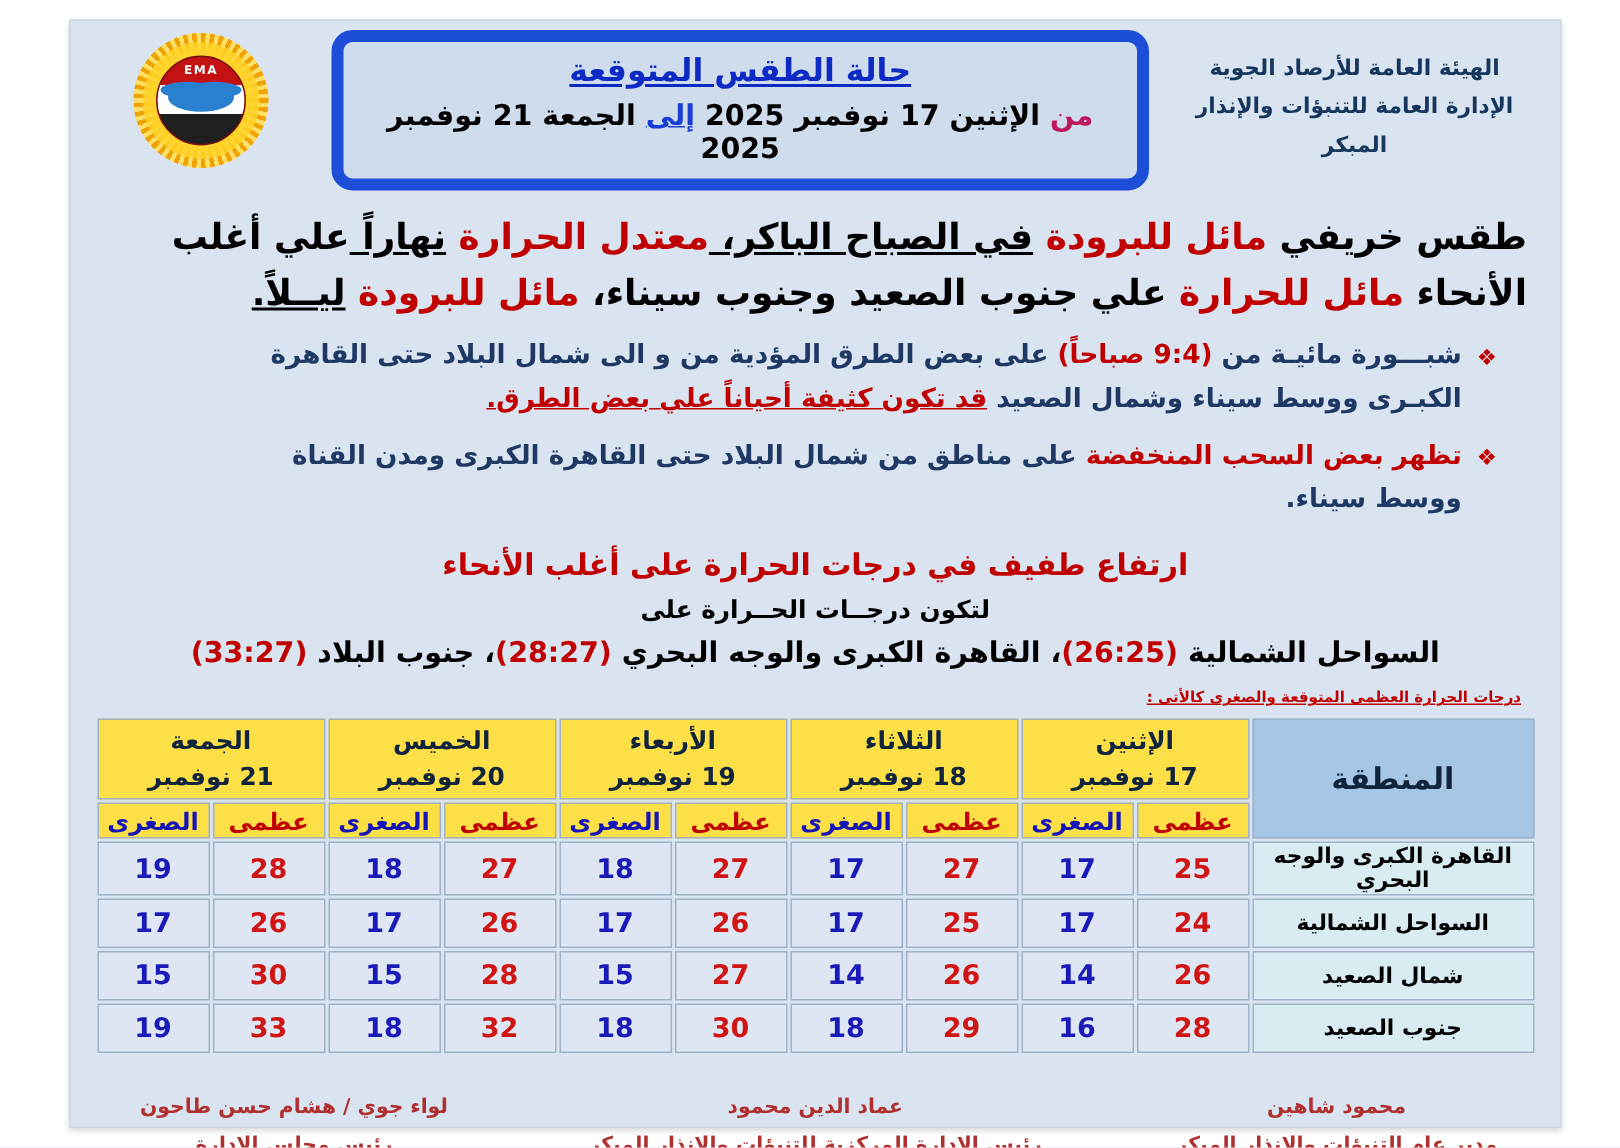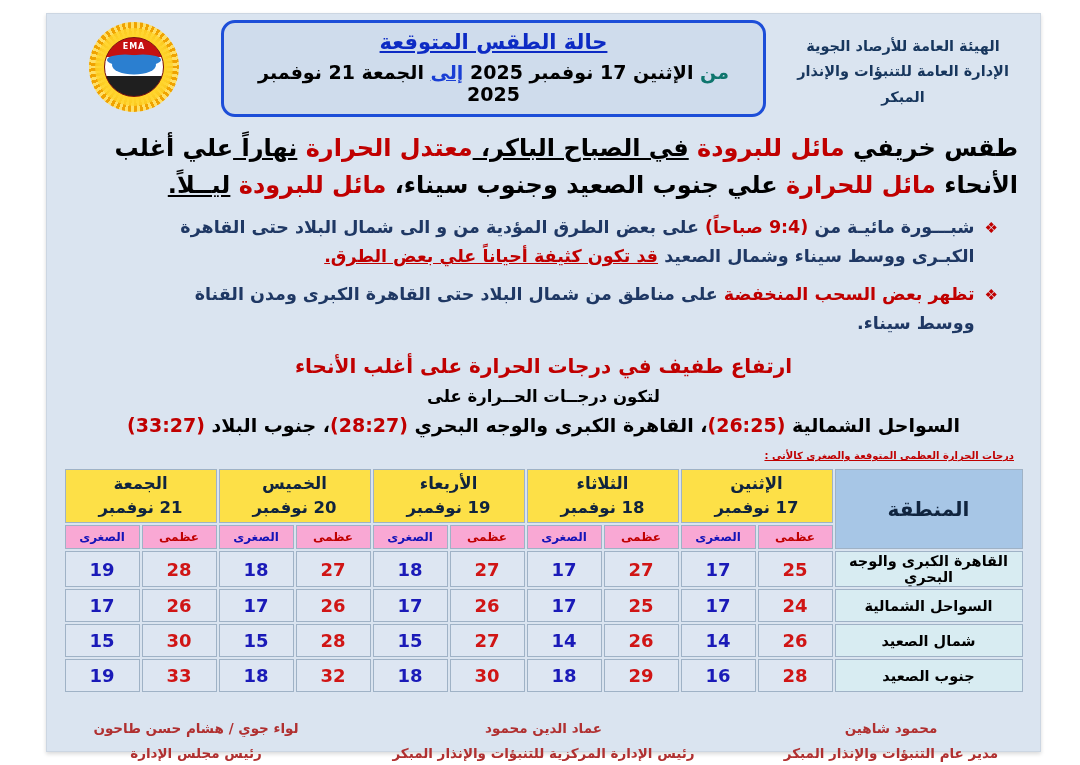--- a/index.html
+++ b/index.html
@@ -9,25 +9,25 @@
   }
   .document{
     position:absolute;left:46px;top:13px;width:995px;height:739px;
     background:#dae4f0;box-sizing:border-box;border:1px solid #ccd6e2;
     box-shadow:0 2px 4px rgba(0,0,0,.15);
   }
   
   .top{display:flex;align-items:flex-start;gap:12px;padding:6px 12px 0 12px;}
   .org{width:250px;text-align:center;color:#17365d;font-weight:bold;
        font-size:14.5px;line-height:1.75;padding-top:14px;}
-  .title-box{flex:1;border:3px solid #1d4ed8;border-radius:14px;background:#cfdcec;
+  .title-box{flex:1;border:8px solid #1d4ed8;border-radius:14px;background:#cfdcec;
        text-align:center;padding:7px 10px 9px;}
   .doc-title{color:#0d2bc4;font-size:21px;font-weight:bold;text-decoration:underline;}
   .date-range{font-size:19px;font-weight:bold;color:#000;margin-top:7px;}
-  .date-range .from{color:#0f766e;}
+  .date-range .from{color:#be185d;}
   .date-range .to{color:#1a3fd4;text-decoration:underline;}
   .logo-wrap{width:150px;display:flex;justify-content:center;padding-top:2px;}
   .sun{width:90px;height:90px;border-radius:50%;position:relative;
        background:repeating-conic-gradient(#f0a300 0deg 4deg,#ffdf66 4deg 8deg);}
   .sun::before{content:"";position:absolute;inset:6px;border-radius:50%;
        background:radial-gradient(circle,#ffd42a 55%,rgba(255,212,42,.35) 100%);}
   .emblem{position:absolute;inset:15px;border-radius:50%;overflow:hidden;
        background:linear-gradient(180deg,#c41111 0 32%,#ffffff 32% 66%,#1f1f1f 66% 100%);
        border:1px solid #7a1010;}
   .ema{color:#ffffff;font-size:8px;font-weight:bold;text-align:center;
@@ -52,21 +52,21 @@
   .cb4{color:#000;font-size:19px;font-weight:bold;}
   .caption{text-align:right;margin:9px 26px 6px 0;color:#c00000;
        font-size:10px;font-weight:bold;text-decoration:underline;}
   
   table.temps{margin:0 auto;border-collapse:separate;border-spacing:2px;
        width:948px;table-layout:fixed;}
   table.temps th,table.temps td{border:1px solid #9fb2c6;box-sizing:border-box;}
   th.day{background:#fde047;color:#10243e;font-size:16.5px;font-weight:bold;
        height:54px;line-height:1.5;}
   th.region{background:#a7c6e6;color:#10243e;font-size:20px;font-weight:bold;}
-  th.sub{background:#f9a8d4;font-size:12px;font-weight:bold;height:24px;}
+  th.sub{background:#fde047;font-size:16px;font-weight:bold;height:24px;}
   th.sub.max{color:#c00000;}
   th.sub.min{color:#1414b8;}
   td.num{background:#dde6f2;font-size:18px;font-weight:bold;
        text-align:center;height:33px;}
   td.num.max{color:#d01515;}
   td.num.min{color:#1a1ab8;}
   td.region-cell{background:#d8ecf2;color:#000;font-size:14.5px;
        font-weight:bold;text-align:center;}
   
   .signatures{display:flex;justify-content:space-between;align-items:flex-start;

